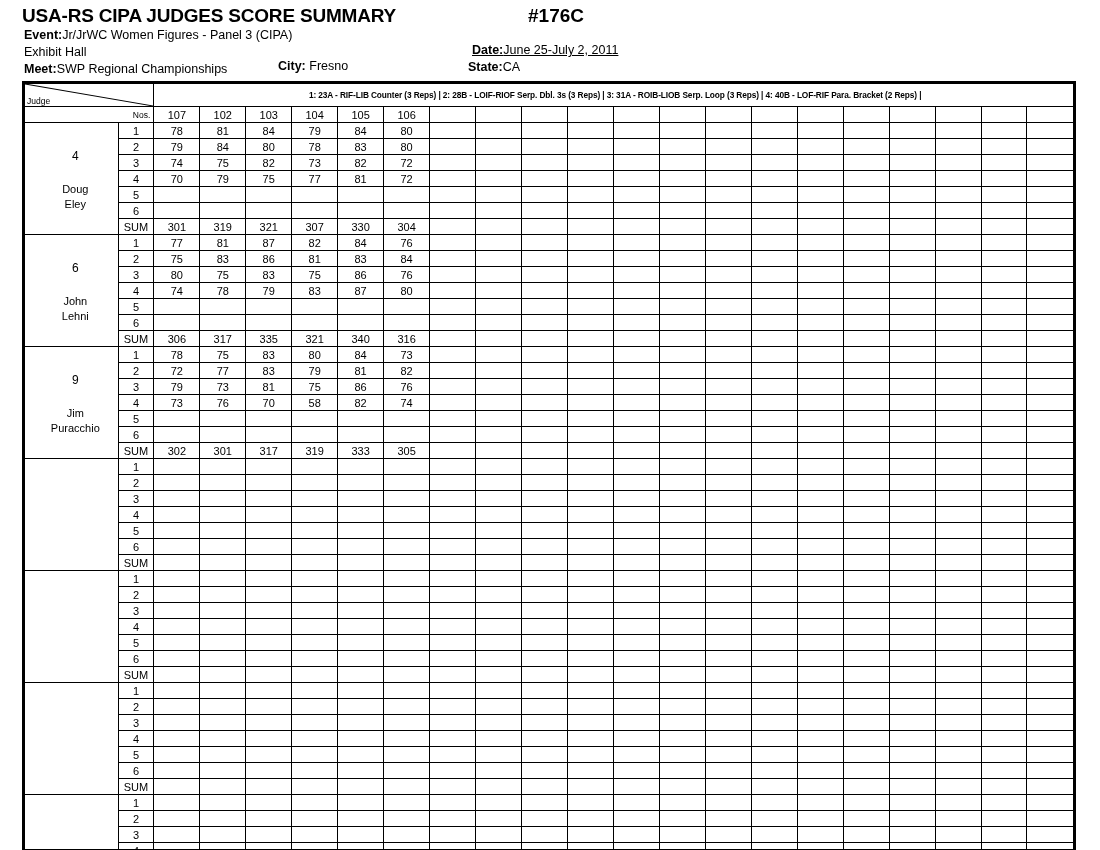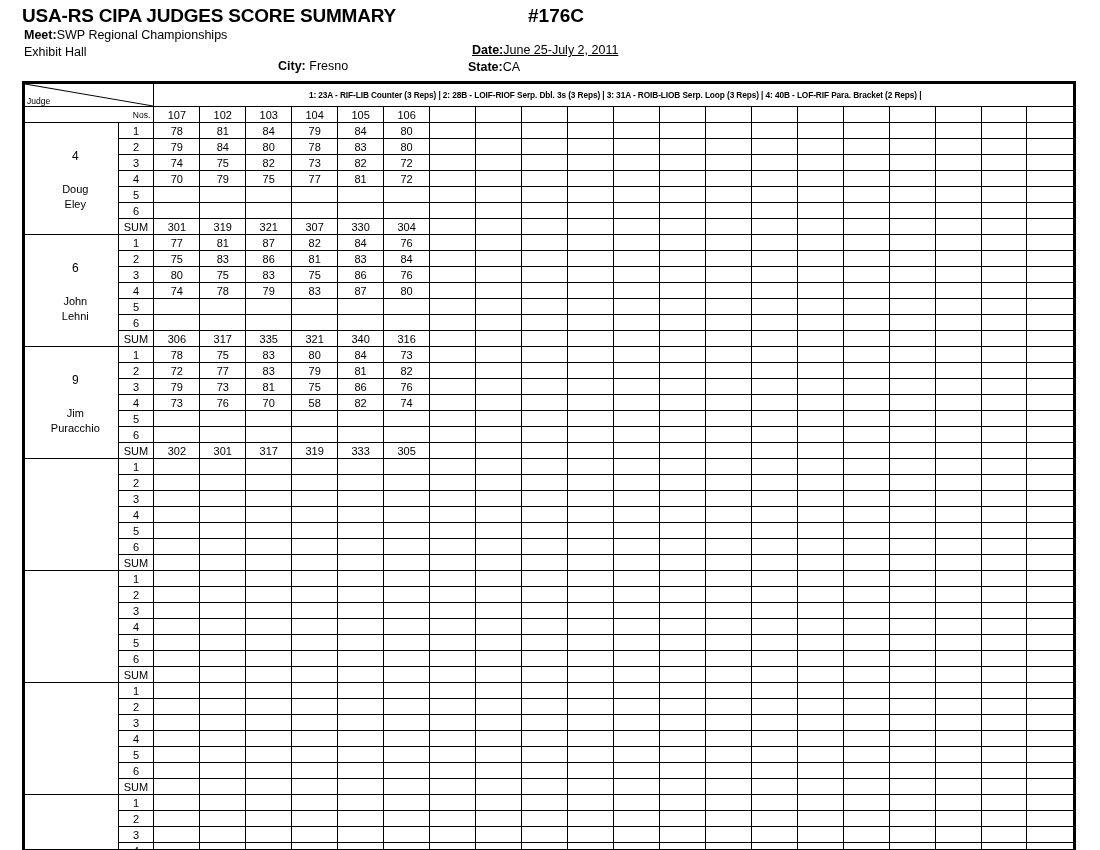--- a/index.html
+++ b/index.html
@@ -163,22 +163,23 @@
 
 <div class="page">
 
   <div class="header">
     <div class="title-row">
       <div class="doc-title">USA-RS CIPA JUDGES SCORE SUMMARY</div>
       <div class="doc-code">#176C</div>
     </div>
 
     <div class="meta">
+      <div class="meta-line"><span class="meta-label">Event:</span><span>Jr/JrWC Women Figures - Panel 3  (CIPA)</span></div>
+      <div class="meta-line">Exhibit Hall</div>
       <div class="meta-line"><span class="meta-label">Meet:</span><span>SWP Regional Championships</span></div>
-      <div class="meta-line">Exhibit Hall</div>
     </div>
 
     <div class="meta-right"><span class="meta-label">Date:</span><span>June 25-July 2, 2011</span></div>
     <div class="meta-right2"><span class="meta-label">State:</span><span>CA</span></div>
     <div class="meta-city"><span class="meta-label">City:</span> <span>Fresno</span></div>
   </div>
 
   <div class="grid">
     <table class="score">
       <colgroup id="colgroup-main">

